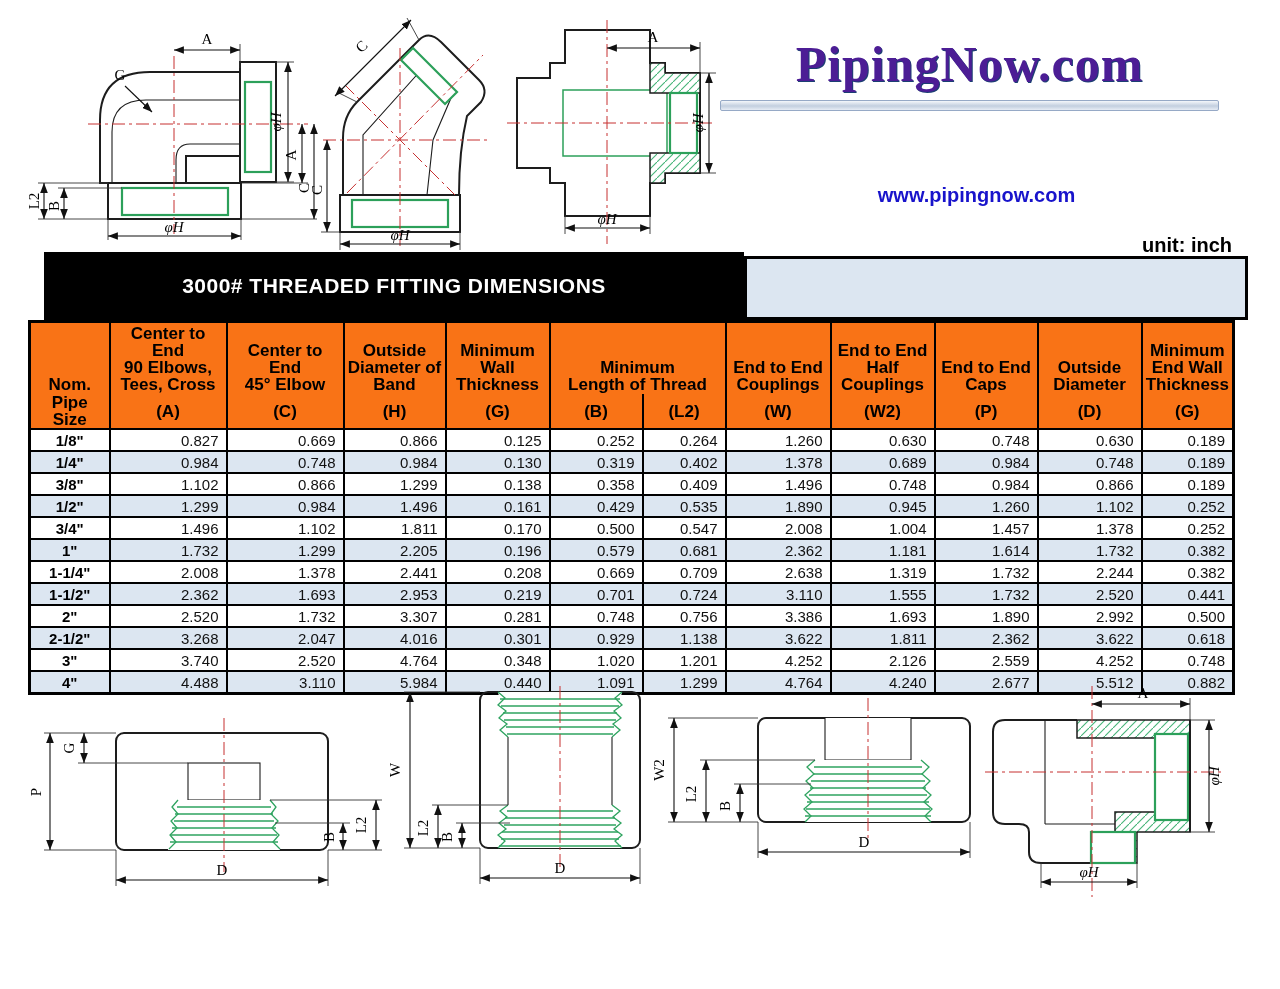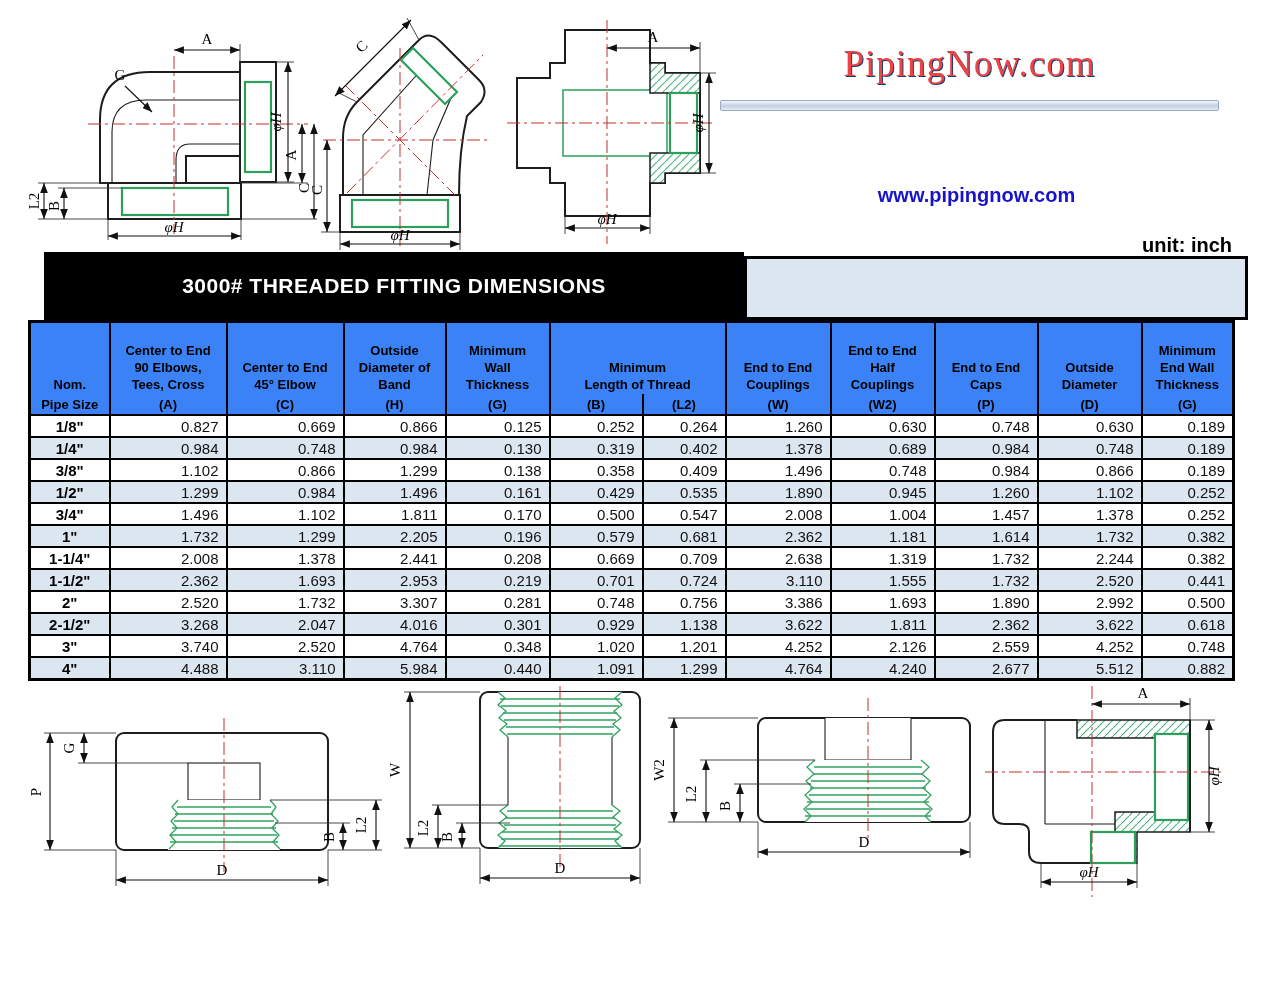--- a/index.html
+++ b/index.html
@@ -11,40 +11,40 @@
   .dim{stroke:#111;stroke-width:1.1;fill:none;}
   .ext{stroke:#333;stroke-width:.9;fill:none;}
   .body-edge{stroke:#1d1d1d;stroke-width:2;fill:none;}
   .thin-edge{stroke:#1d1d1d;stroke-width:1.1;fill:none;}
   .thread{stroke:#2ea35f;stroke-width:1.3;fill:none;}
   .socket{fill:#fff;stroke:#2ca05a;stroke-width:2.2;}
   .it{font-style:italic;}
 
   
   #logo-block{position:absolute;left:712px;top:34px;width:515px;text-align:center;}
-  #brand{font-family:"Liberation Serif",serif;font-weight:normal;font-size:37px;line-height:60px;
-         color:#ef4444;text-shadow:1px 1px 0 #1c3f73;letter-spacing:1px;}
+  #brand{font-family:"Liberation Serif",serif;font-weight:bold;font-size:50px;line-height:60px;
+         color:#4c1d95;text-shadow:1px 1px 0 #1c3f73;letter-spacing:1px;}
   #logo-bar{margin:6px auto 0 auto;width:497px;height:9px;border:1px solid #96a9c6;border-radius:2px;
             background:linear-gradient(#f4f7fb,#c3cfdf 55%,#e6ecf5);}
   #contact{position:absolute;left:724px;top:184px;width:505px;display:flex;gap:34px;justify-content:center;
            font-size:20px;font-weight:bold;color:#1813cb;}
   #unit-label{position:absolute;right:48px;top:234px;font-size:20px;font-weight:bold;color:#000;}
 
   
   #title-band{position:absolute;left:28px;top:252px;width:1204px;height:68px;display:flex;margin-left:16px;}
   #title-black{flex:0 0 700px;background:#000;color:#fff;display:flex;flex-direction:column;
                justify-content:center;align-items:center;gap:4px;}
   #title-black div{font-size:21px;font-weight:bold;letter-spacing:.5px;}
   #title-blue{flex:1;background:#dce6f1;border:3px solid #000;margin-top:4px;box-sizing:border-box;}
 
   
   #spec-table{position:absolute;left:28px;top:320px;border-collapse:collapse;table-layout:fixed;
               width:1204px;border:3px solid #000;font-size:15px;}
   #spec-table th,#spec-table td{border:2px solid #000;padding:0 7px;overflow:hidden;}
-  #spec-table thead th{background:#3b82f6;font-weight:bold;font-size:13px;line-height:17px;
+  #spec-table thead th{background:#f97316;font-weight:bold;font-size:17px;line-height:17px;
                        white-space:pre-line;text-align:center;padding:0 2px;}
   #spec-table thead tr.r1 th{height:70px;vertical-align:bottom;border-bottom:none;padding-bottom:1px;}
   #spec-table thead tr.r2 th{height:20px;vertical-align:middle;border-top:none;}
   #spec-table thead th.threaddesc{border-bottom:2px solid #000;}
   #spec-table thead th.threadkey{border-top:2px solid #000;}
   #spec-table tbody td{height:20px;text-align:right;color:#111;}
   #spec-table tbody th{height:20px;font-weight:bold;text-align:center;background:#fff;}
   #spec-table tbody tr.alt th,#spec-table tbody tr.alt td{background:#dce6f1;}
 </style>
 </head>

